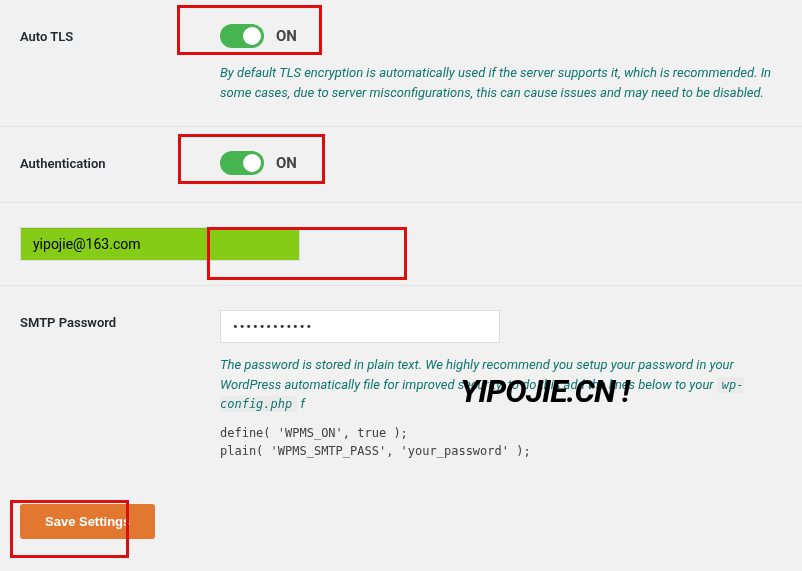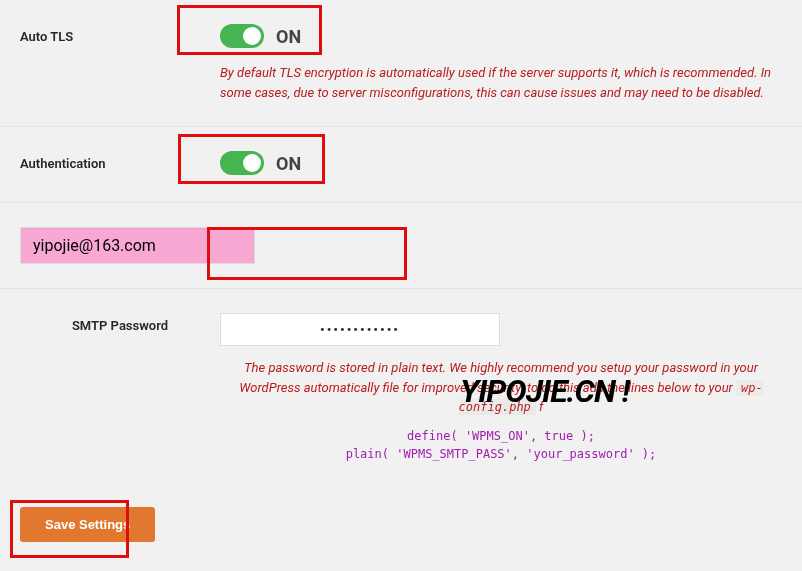--- a/index.html
+++ b/index.html
@@ -17,21 +17,20 @@
       overflow: hidden;
       position: relative;
     }
     .form-row {
       padding: 24px 20px;
       border-bottom: 1px solid #e4e4e4;
       display: flex;
     }
     .form-row.last {
       border-bottom: none;
-      text-align: center;
     }
     .label-col {
       width: 200px;
       flex-shrink: 0;
       padding-top: 5px;
       font-weight: 600;
       color: #23282d;
     }
     .field-col {
       flex: 1;
@@ -53,51 +52,51 @@
       width: 18px;
       height: 18px;
       background: #fff;
       border-radius: 50%;
       position: absolute;
       top: 3px;
       right: 3px;
     }
     .toggle-label {
       font-weight: bold;
-      font-size: 18px;
+      font-size: 15px;
       color: #444;
       text-align: center;
     }
     .desc {
       margin-top: 12px;
-      color: #b91c1c;
+      color: #0f766e;
       font-style: italic;
       font-size: 13px;
       line-height: 1.5;
     }
     .text-input {
-      width: 235px;
+      width: 280px;
       padding: 8px 12px;
       border: 1px solid #ddd;
-      font-size: 16px;
-      background: #f9a8d4;
+      font-size: 14px;
+      background: #84cc16;
       box-shadow: inset 0 1px 2px rgba(0,0,0,0.07);
       font-family: inherit;
     }
     .pass-input {
       width: 280px;
       padding: 8px 12px;
       border: 1px solid #ddd;
       background: #fff;
     }
     .code-snippet {
       margin-top: 10px;
       font-family: Consolas, Monaco, monospace;
       font-size: 12px;
-      color: #a21caf;
+      color: #404040;
       line-height: 1.5;
     }
     .wp-config {
       background: #eaeaea;
       padding: 1px 5px;
       font-family: Consolas, Monaco, monospace;
       font-size: 12px;
     }
     .save-btn {
       background: #e27730;

